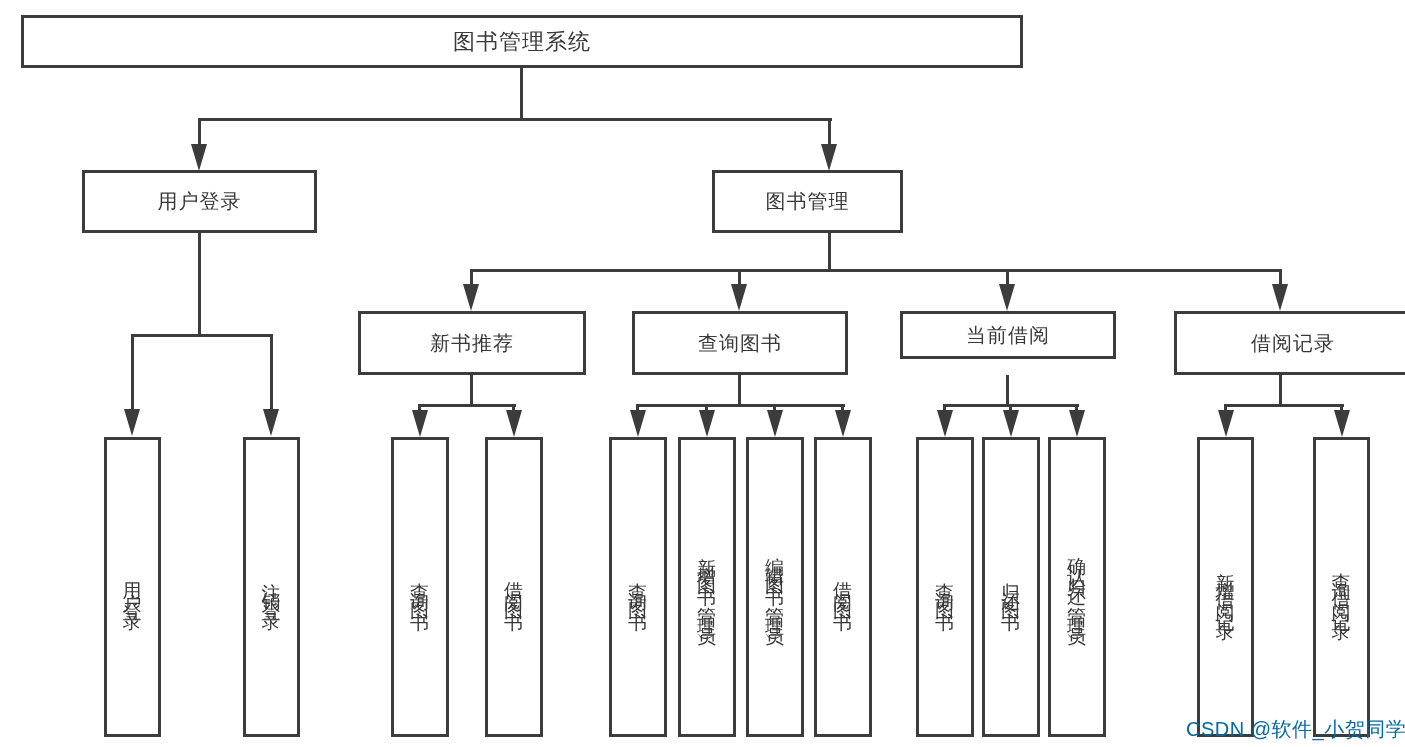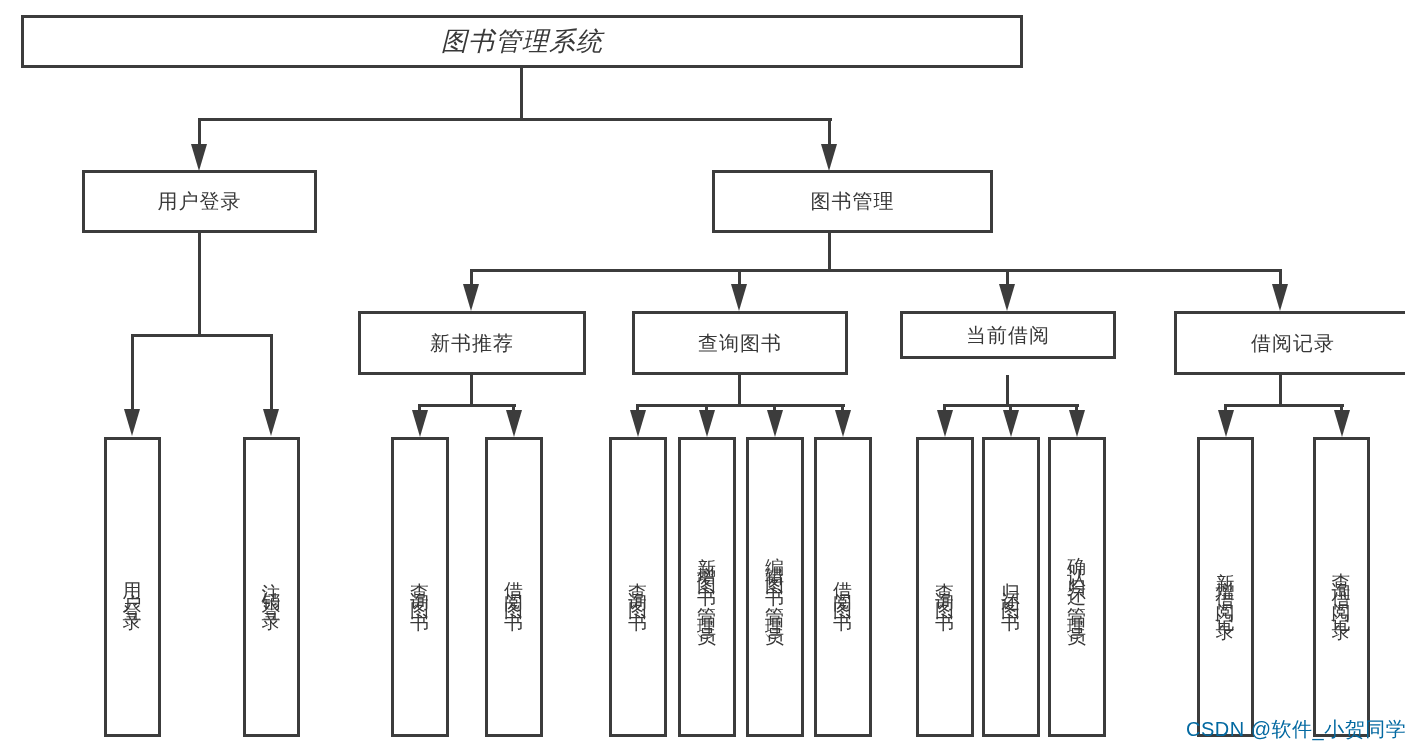--- a/index.html
+++ b/index.html
@@ -17,21 +17,21 @@
     border: 3px solid #3c3c3c;
     background: #ffffff;
     display: flex;
     align-items: center;
     justify-content: center;
     font-size: 20px;
     color: #383838;
     letter-spacing: 1px;
     z-index: 2;
   }
-  .hbox.root { font-size: 26px; font-style: italic; }
+  .hbox.root { font-size: 22px; }
   .vbox {
     position: absolute;
     box-sizing: border-box;
     border: 3px solid #3c3c3c;
     background: #ffffff;
     display: flex;
     align-items: center;
     justify-content: center;
     writing-mode: vertical-lr;
     font-size: 19px;
@@ -124,21 +124,21 @@
   <div class="arrow" style="left:835px;top:410px"></div>
   <div class="arrow" style="left:937px;top:410px"></div>
   <div class="arrow" style="left:1003px;top:410px"></div>
   <div class="arrow" style="left:1069px;top:410px"></div>
   <div class="arrow" style="left:1218px;top:410px"></div>
   <div class="arrow" style="left:1334px;top:410px"></div>
 
   <div class="hbox root" style="left:21px;top:15px;width:1002px;height:53px">图书管理系统</div>
 
   <div class="hbox" style="left:82px;top:170px;width:235px;height:63px">用户登录</div>
-  <div class="hbox" style="left:712px;top:170px;width:281px;height:63px">图书管理</div>
+  <div class="hbox" style="left:712px;top:170px;width:191px;height:63px">图书管理</div>
 
   <div class="hbox" style="left:358px;top:311px;width:228px;height:64px">新书推荐</div>
   <div class="hbox" style="left:632px;top:311px;width:216px;height:64px">查询图书</div>
   <div class="hbox" style="left:900px;top:311px;width:216px;height:48px">当前借阅</div>
   <div class="hbox" style="left:1174px;top:311px;width:238px;height:64px">借阅记录</div>
 
   <div class="vbox" style="left:104px;top:437px;width:57px;height:300px">用户登录</div>
   <div class="vbox" style="left:243px;top:437px;width:57px;height:300px">注销登录</div>
 
   <div class="vbox" style="left:391px;top:437px;width:58px;height:300px">查询图书</div>

